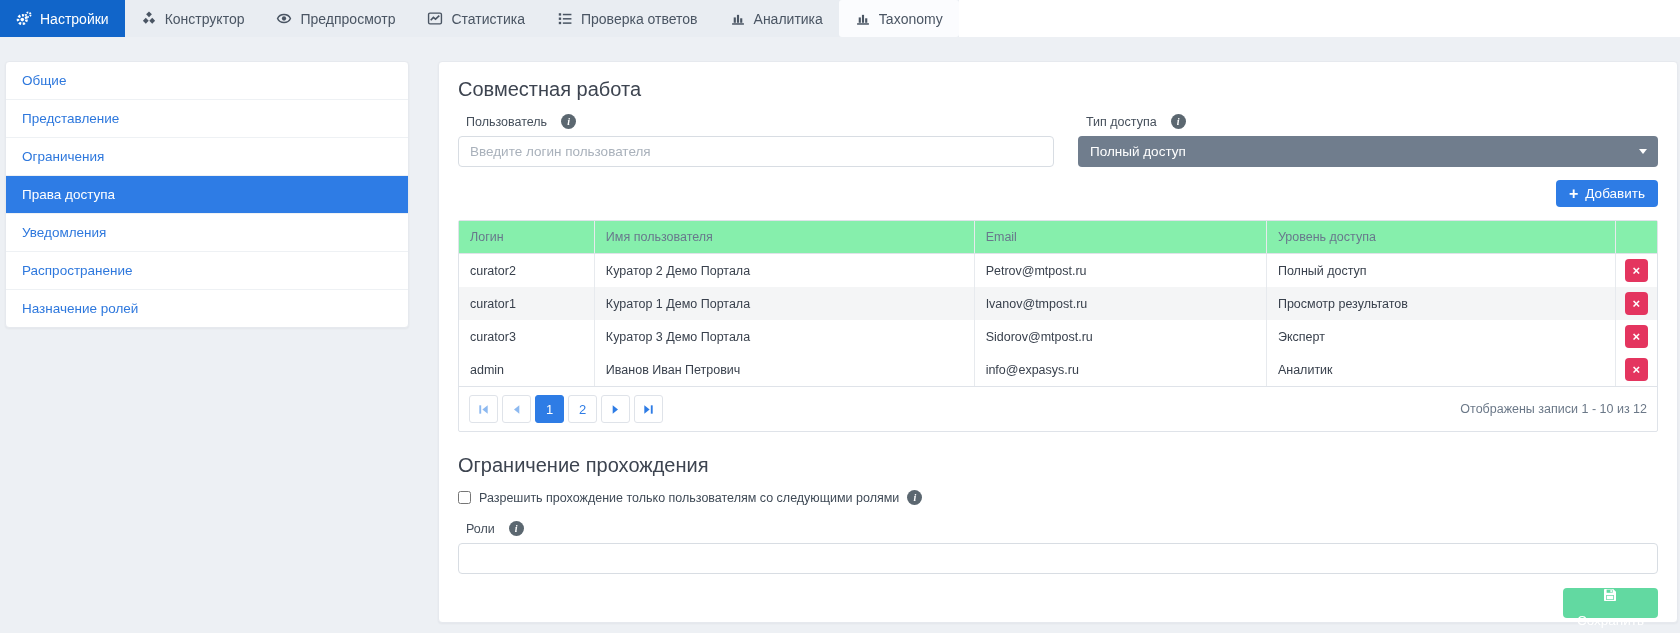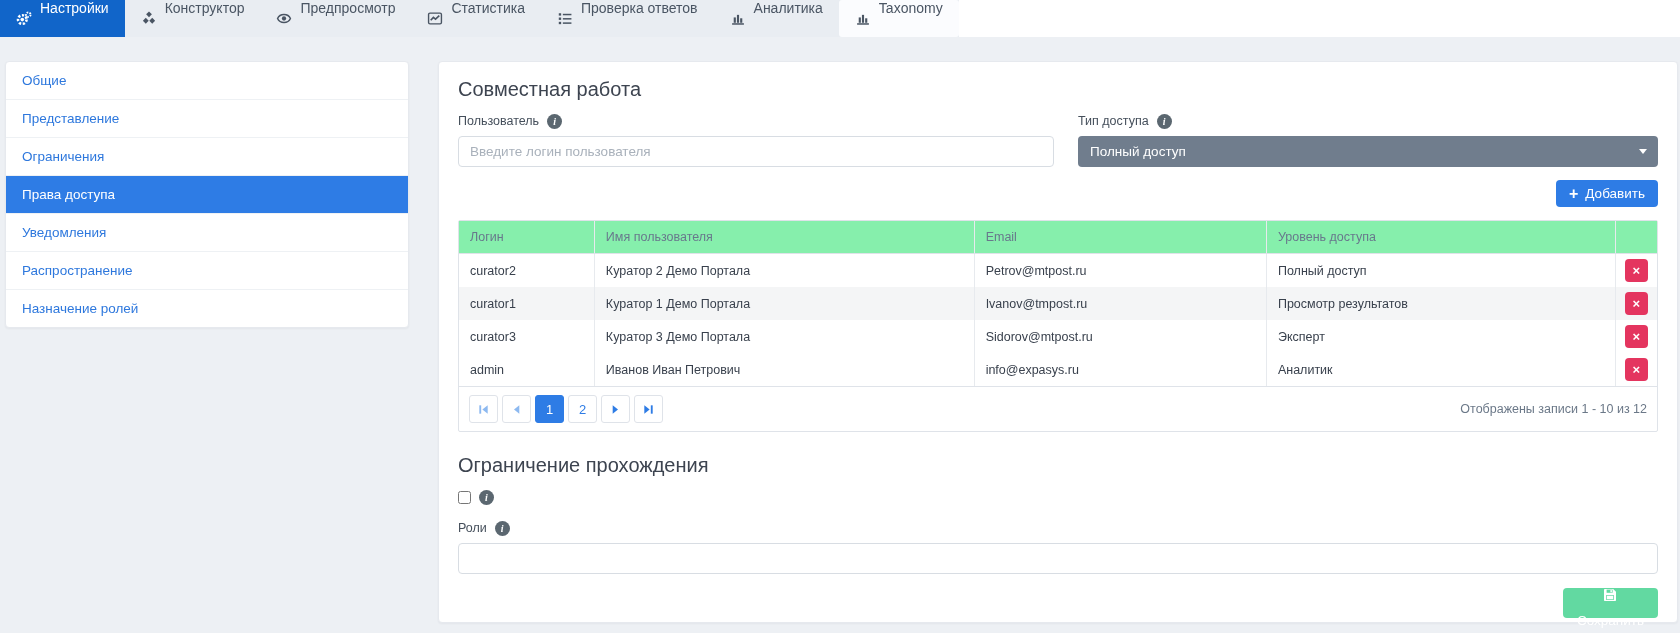--- a/index.html
+++ b/index.html
@@ -4,21 +4,21 @@
 <style>
   * { box-sizing: border-box; }
   html,body { margin:0; padding:0; }
   body {
     width:1680px; height:633px; position:relative; overflow:hidden;
     background:#edf0f4; font-family:"Liberation Sans", sans-serif;
   }
   
   .topbar { height:37px; background:#ffffff; display:flex; align-items:stretch; }
   .navtabs { display:flex; background:#e9edf2; }
-  .tab { display:flex; gap:8px; padding:0 16px; font-size:14px; color:#4a5563; cursor:pointer; white-space:nowrap; }
+  .tab { display:flex; align-items:center; gap:8px; padding:0 16px; font-size:14px; color:#4a5563; cursor:pointer; white-space:nowrap; }
   .tab .ticon { display:flex; align-items:center; }
   .tab svg { display:block; }
   .tab.active { background:#1165c9; color:#ffffff; }
   .tab.whitebg { background:#fbfcfe; border-radius:3px; }
   
   .content { position:absolute; top:37px; left:0; right:0; bottom:0; background:#edf0f4;padding-left:12px; }
   .sidebar {
     position:absolute; left:5px; top:24px; width:404px; background:#fff;
     border:1px solid #e6e9ee; border-radius:4px; box-shadow:0 1px 2px rgba(30,40,60,.05); overflow:hidden;
   }
@@ -26,21 +26,21 @@
   .side-item:last-child { border-bottom:none; }
   .side-item.active { background:#2e7ce5; color:#fff; }
   .main {
     position:absolute; left:438px; top:24px; width:1240px; height:562px; background:#fff;
     border:1px solid #e6e9ee; border-radius:4px; box-shadow:0 1px 2px rgba(30,40,60,.05); padding:16px 19px;
   }
   .section-title { font-size:20px; font-weight:500; color:#3d4450; margin:0 0 13px; }
   .form-row { display:flex; gap:24px; }
   .col-user { width:596px; }
   .col-access { flex:1; }
-  .field-label { font-size:12.5px; color:#454f5b; margin-bottom:7px; display:flex; align-items:flex-start; gap:8px; }
+  .field-label { font-size:12.5px; color:#454f5b; margin-bottom:7px; display:flex; align-items:center; gap:14px;margin-left:8px; }
   .info-badge {
     width:15px; height:15px; border-radius:50%; background:#5b6770; color:#fff;
     font-size:10px; font-weight:bold; display:inline-flex; align-items:center; justify-content:center;
     font-family:"Liberation Serif", serif; font-style:italic; flex:0 0 auto;
   }
   .text-input {
     width:100%; height:31px; border:1px solid #d8dde3; border-radius:4px; padding:0 11px;
     font-size:13.5px; color:#3c4450; font-family:inherit; outline:none;
   }
   .text-input::placeholder { color:#a9b1bb; }
@@ -320,20 +320,21 @@
         </div>
         <div class="footer-info">Отображены записи 1 - 10 из 12</div>
       </div>
     </div>
 
     <div class="section2">
       <h2 class="section-title">Ограничение прохождения</h2>
 
       <div class="checkbox-row">
         <input type="checkbox" style="">
+        <span>Разрешить прохождение только пользователям со следующими ролями</span>
         <span class="info-badge">i</span>
       </div>
 
       <div class="field-label roles-label">
         <span>Роли</span>
         <span class="info-badge">i</span>
       </div>
       <input class="text-input" type="text" value="" style="">
 
       <div class="save-row">

